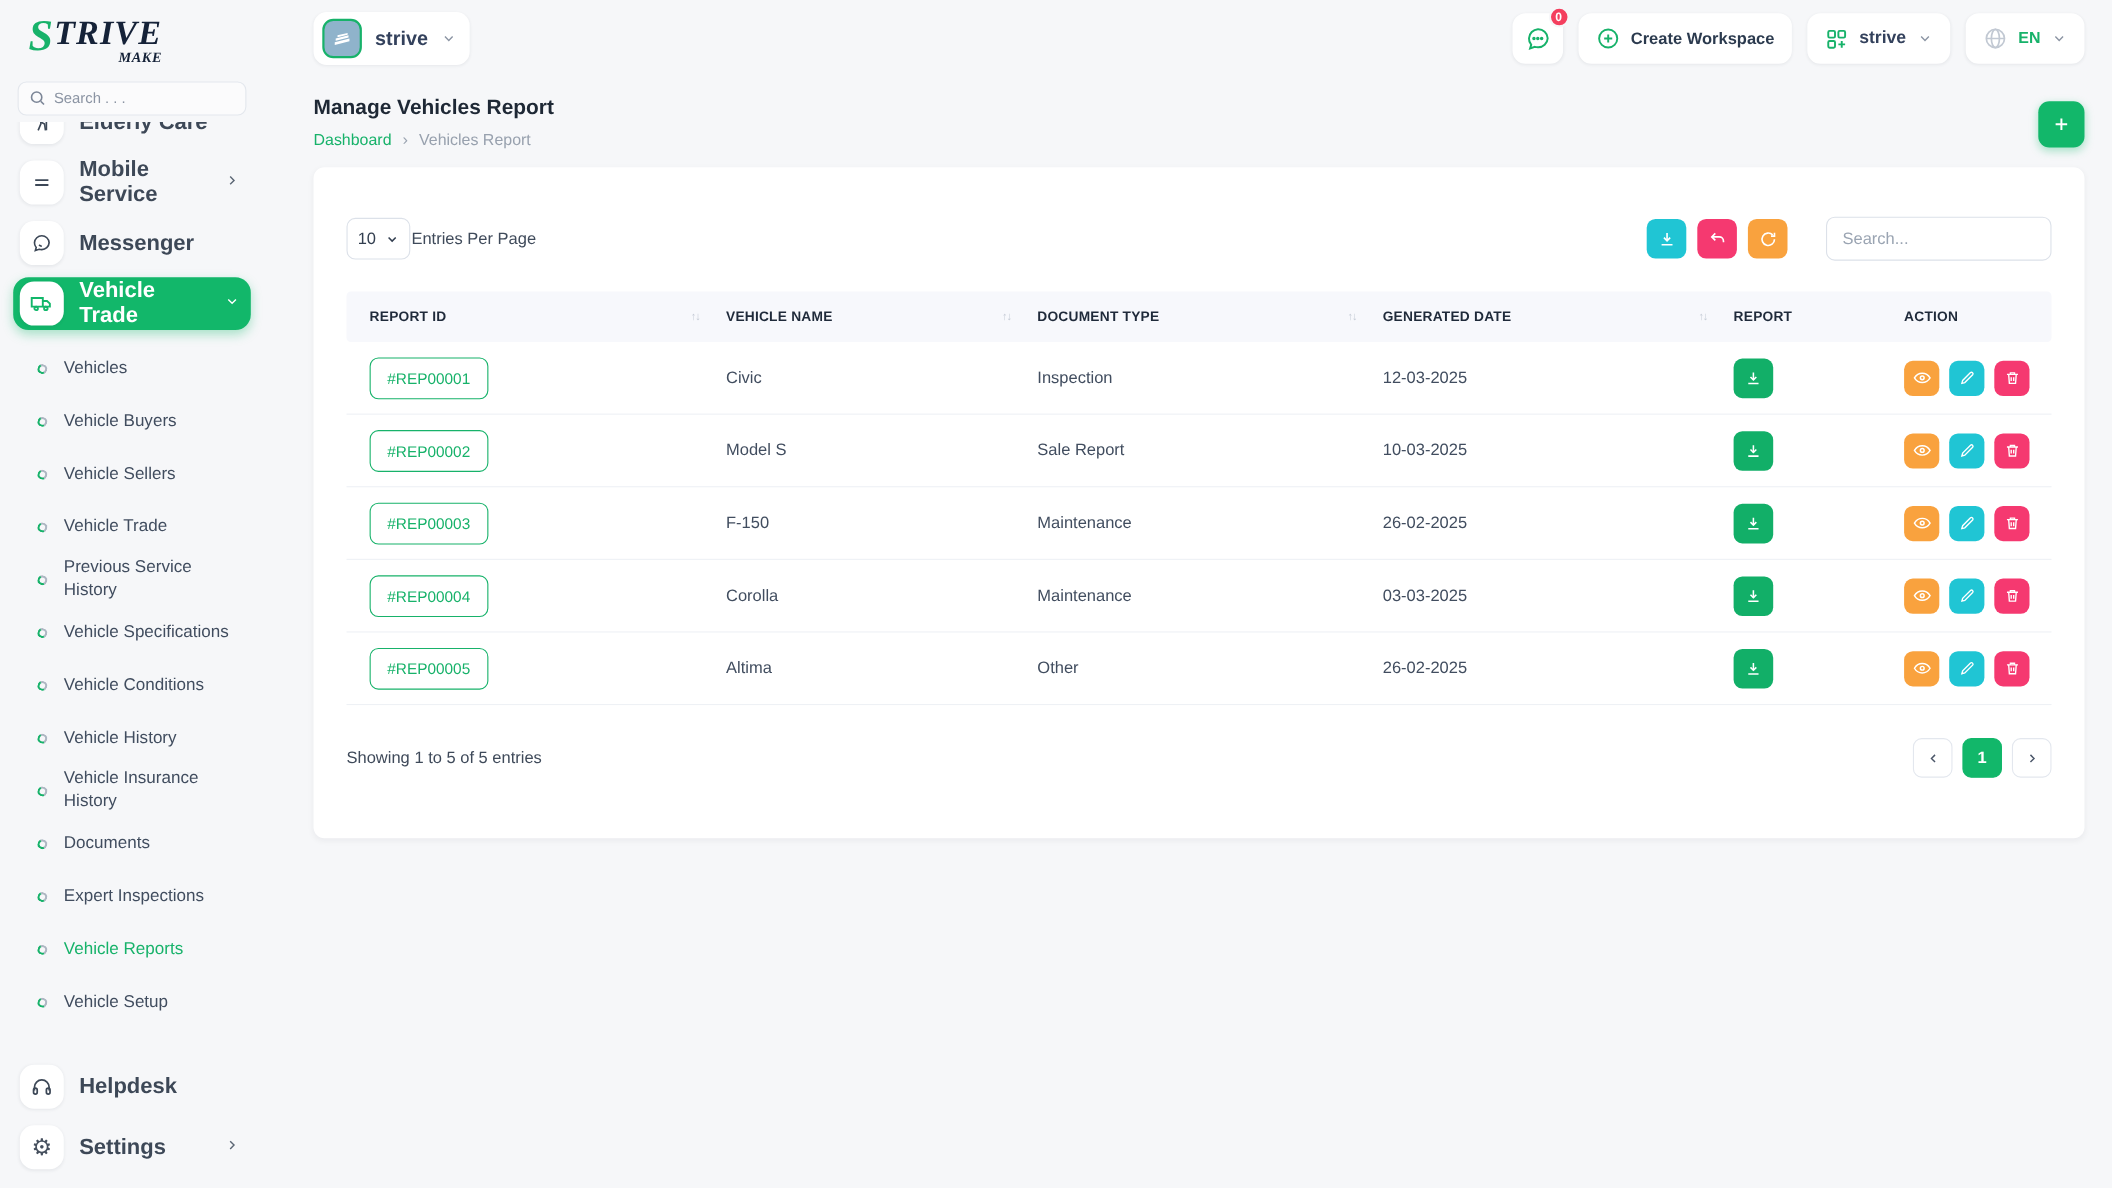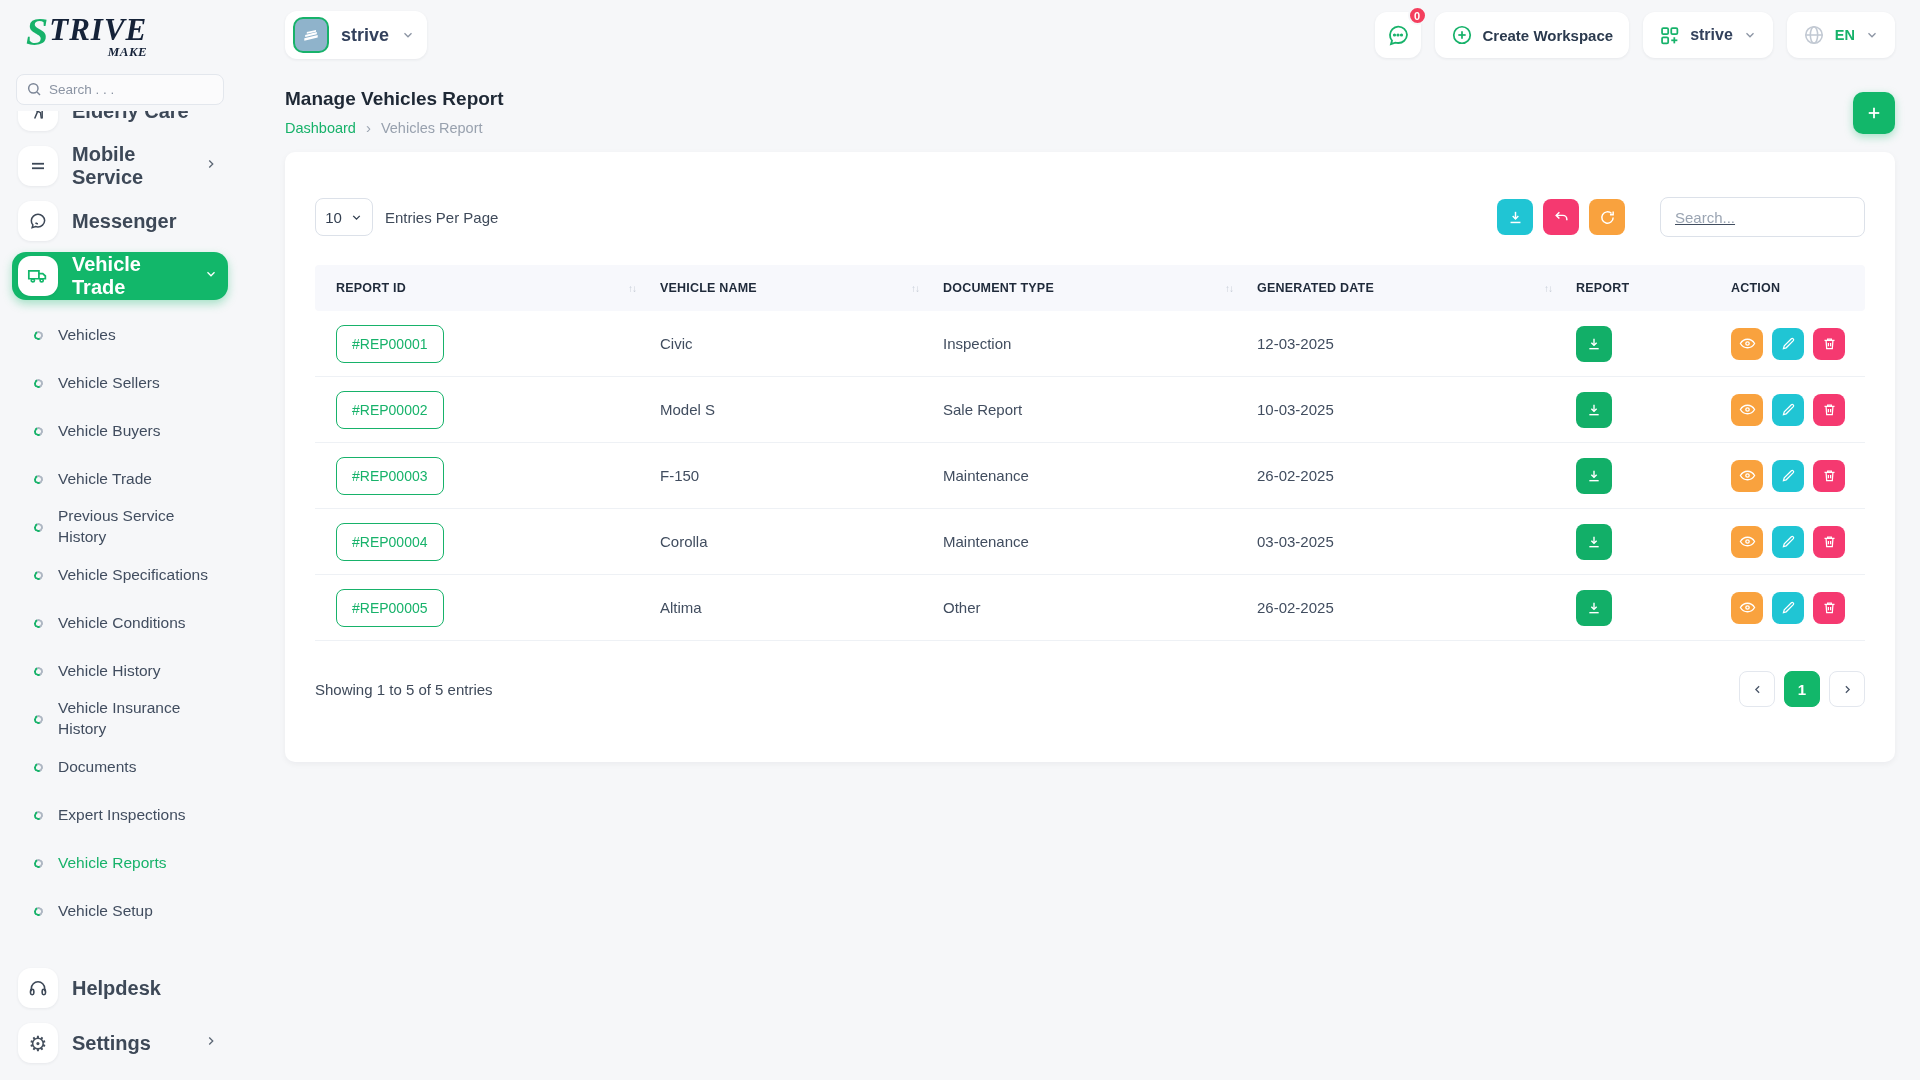--- a/index.html
+++ b/index.html
@@ -48,27 +48,27 @@
   .page-head { display:flex; justify-content:space-between; align-items:flex-start; margin-top:18px; }
   .page-title { font-size:19px; font-weight:700; color:#1e2835; }
   .breadcrumb { display:flex; align-items:center; gap:10px; margin-top:9px; font-size:14.5px; }
   .bc-home { color:#17b26a; cursor:pointer; }
   .bc-sep { color:#9aa3b0; font-size:15px; }
   .bc-cur { color:#98a1ae; }
   .add-btn { width:42px; height:42px; border:none; border-radius:10px; background:#12b76a; color:#fff; display:flex; align-items:center; justify-content:center; cursor:pointer; box-shadow:0 3px 8px rgba(18,183,106,.35); margin-top:4px; }
 
   .card { background:#fff; border-radius:10px; box-shadow:0 2px 6px rgba(16,24,40,.05); margin-top:16px; padding:45px 30px 55px 30px; }
   .controls { display:flex; justify-content:space-between; align-items:center; }
-  .entries { display:flex; align-items:center; gap:12px; }
+  .entries { display:flex; align-items:center; gap:1px; }
   .entries-select { width:58px; height:38px; border:1px solid #dce1e9; border-radius:8px; background:#fff; display:flex; align-items:center; justify-content:center; gap:8px; font-size:15px; color:#333f50; cursor:pointer; }
   .entries-label { font-size:15px; color:#3f4a5a; }
   .ctrl-right { display:flex; align-items:center; gap:10px; }
   .sq-btn { width:36px; height:36px; border:none; border-radius:8px; display:flex; align-items:center; justify-content:center; cursor:pointer; }
   .c-cyan { background:#20c5d4; } .c-pink { background:#f53970; } .c-orange { background:#f9a23e; } .c-green { background:#12af68; }
-  .tbl-search { width:205px; height:40px; border:1px solid #dce1e9; border-radius:8px; padding:0 14px; font-size:15px; color:#414d5f; outline:none; margin-left:25px; background:#fff;text-decoration:underline; }
+  .tbl-search { width:205px; height:40px; border:1px solid #dce1e9; border-radius:8px; padding:0 14px; font-size:15px; color:#414d5f; outline:none; margin-left:25px; background:#fff; }
   .tbl-search::placeholder { color:#9aa4b2; }
 
   .grid-head, .trow { display:grid; grid-template-columns:345px 283px 314px 319px 155px 1fr; align-items:center; }
   .table-wrap { margin-top:28px; }
   .grid-head { background:#f7f8fc; height:46px; border-radius:4px; }
   .hcell { display:flex; align-items:center; justify-content:space-between; font-size:12.5px; font-weight:700; color:#1f2a3a; letter-spacing:.2px; padding-right:24px; cursor:pointer; }
   .hcell.first { padding-left:21px; }
   .hcell.plain { cursor:default; }
   .sort { font-size:10px; color:#c6ccd6; letter-spacing:-1px; }
   .trow { height:66px; border-bottom:1px solid #eef1f5; }
@@ -162,25 +162,25 @@
       </span>
     </div>
 
     <div class="sub-nav" id="subnav">
         <div class="sub-item">
           <span class="dot"></span>
           <span class="sub-label">Vehicles</span>
         </div>
         <div class="sub-item">
           <span class="dot"></span>
+          <span class="sub-label">Vehicle Buyers</span>
+        </div>
+        <div class="sub-item">
+          <span class="dot"></span>
           <span class="sub-label">Vehicle Sellers</span>
-        </div>
-        <div class="sub-item">
-          <span class="dot"></span>
-          <span class="sub-label">Vehicle Buyers</span>
         </div>
         <div class="sub-item">
           <span class="dot"></span>
           <span class="sub-label">Vehicle Trade</span>
         </div>
         <div class="sub-item">
           <span class="dot"></span>
           <span class="sub-label">Previous Service History</span>
         </div>
         <div class="sub-item">

